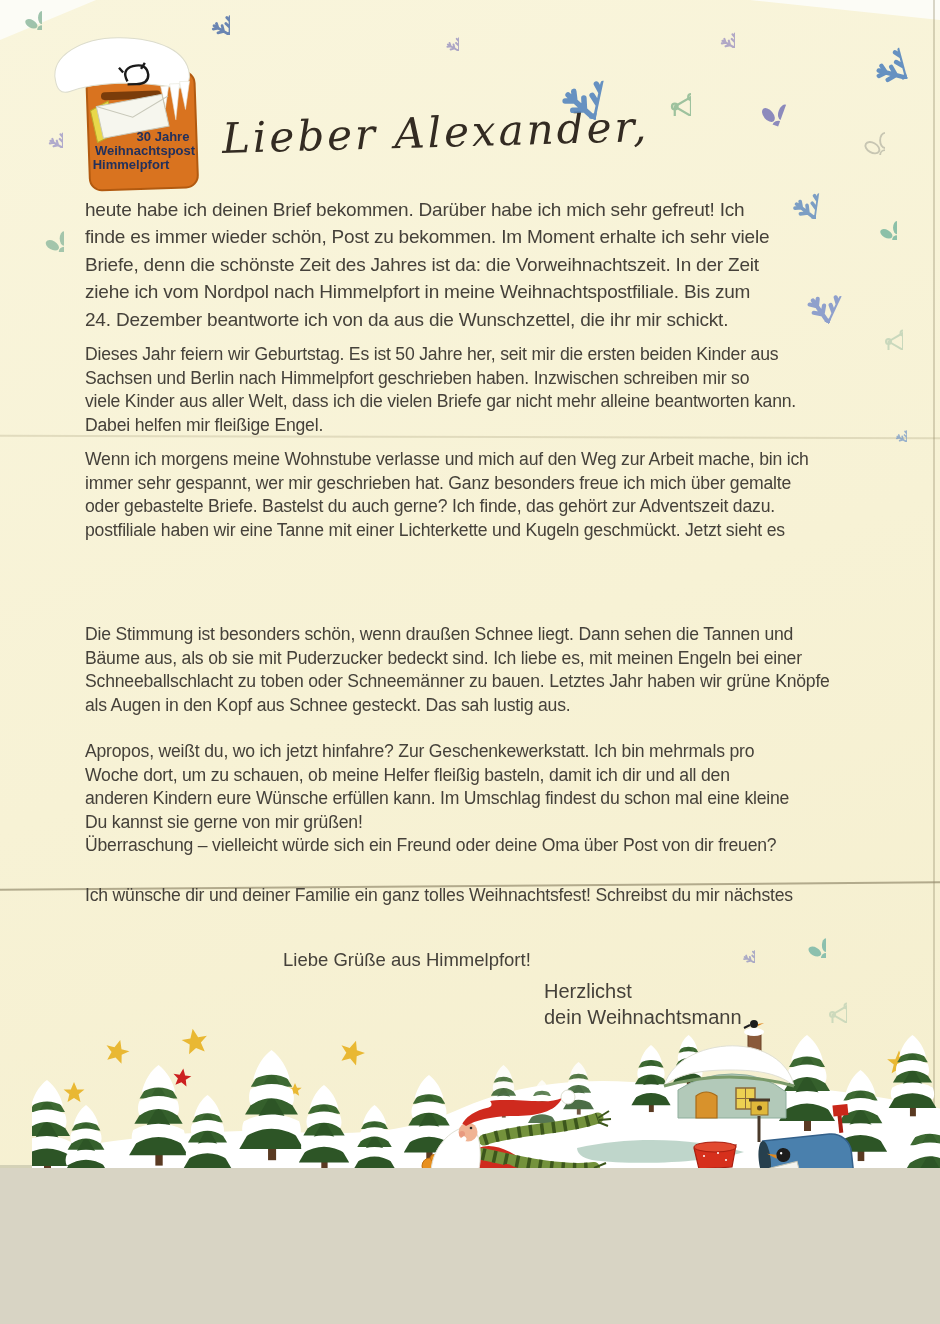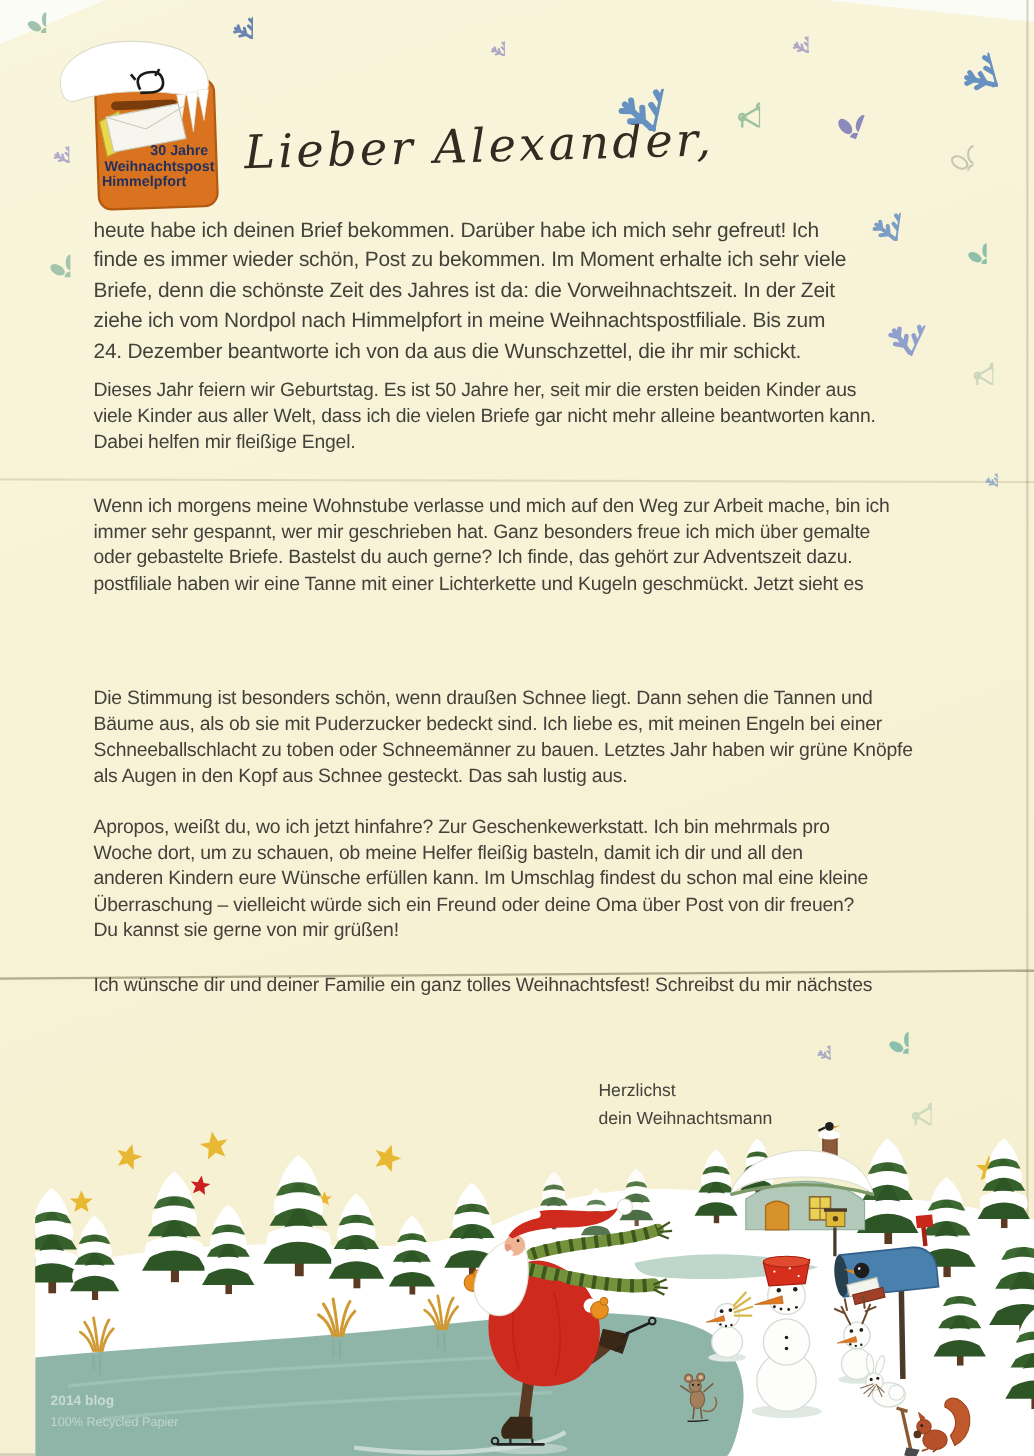--- a/index.html
+++ b/index.html
@@ -1,37 +1,37 @@
 <!DOCTYPE html>
 <html lang="de"><head>
 <meta charset="utf-8">
 <style>
   html,body{margin:0;padding:0;background:#d8d4c4;}
-  .page{position:relative;width:940px;height:1324px;overflow:hidden;
+  .page{position:relative;width:940px;height:1168px;overflow:hidden;
         background:linear-gradient(160deg,#f9f5dc 0%,#f7f2d5 55%,#f5efcf 100%);
         font-family:"Liberation Sans",sans-serif;}
   
   .wedge{position:absolute;background:#fcfcf6;}
   .wedge.tl{left:0;top:0;width:96px;height:40px;clip-path:polygon(0 0,100% 0,0 100%);}
   .wedge.tr{right:0;top:0;width:190px;height:20px;clip-path:polygon(0 0,100% 0,100% 100%);}
   .crease{position:absolute;left:-10px;width:960px;height:2px;background:rgba(140,128,90,.38);}
   .crease.c1{top:436px;transform:rotate(.15deg);opacity:.55;}
   .crease.c2{top:885px;transform:rotate(-.45deg);background:rgba(110,100,70,.5);}
   .scan-line-right{position:absolute;top:0;left:933px;width:2px;height:1324px;background:rgba(150,140,110,.35);}
   .bottom-edge{position:absolute;left:0;bottom:0;width:940px;height:3px;background:rgba(60,70,60,.18);}
   
   .para{position:absolute;left:85px;color:#45413a;}
   .line{white-space:nowrap;}
   .p1{top:196px;font-size:19px;}
   .p1 .line{line-height:27.4px;letter-spacing:-.2px;}
   .pn{font-size:17.6px;}
   .pn .line{line-height:23.5px;letter-spacing:-.2px;}
   .p2{top:343px;} .p3{top:448px;} .p4{top:623px;} .p5{top:740px;} .p6{top:884px;}
   .closing{position:absolute;left:283px;top:949px;font-size:18.5px;color:#45413a;white-space:nowrap;}
-  .signoff{position:absolute;left:544px;top:979px;font-size:16px;color:#45413a;}
+  .signoff{position:absolute;left:544px;top:979px;font-size:20px;color:#45413a;}
   .signoff div{line-height:25.5px;white-space:nowrap;}
   .greeting{position:absolute;left:222px;top:108px;font-family:"DejaVu Serif",serif;
             font-style:italic;font-size:42px;color:#332b22;transform:rotate(-1.6deg);
             letter-spacing:3px;white-space:nowrap;}
   
   .flake{position:absolute;pointer-events:none;}
   .logo-wrap{position:absolute;left:45px;top:25px;width:160px;height:172px;}
   .scene{position:absolute;left:0;top:1020px;width:940px;height:304px;padding-left:32px;}
   svg text.logo-line{font-family:"Liberation Sans",sans-serif;font-weight:bold;
         fill:#22305c;}
@@ -145,45 +145,47 @@
 
   <div class="para p1">
     <div class="line">heute habe ich deinen Brief bekommen. Darüber habe ich mich sehr gefreut! Ich</div>
     <div class="line">finde es immer wieder schön, Post zu bekommen. Im Moment erhalte ich sehr viele</div>
     <div class="line">Briefe, denn die schönste Zeit des Jahres ist da: die Vorweihnachtszeit. In der Zeit</div>
     <div class="line">ziehe ich vom Nordpol nach Himmelpfort in meine Weihnachtspostfiliale. Bis zum</div>
     <div class="line">24. Dezember beantworte ich von da aus die Wunschzettel, die ihr mir schickt.</div>
   </div>
   <div class="para pn p2">
     <div class="line">Dieses Jahr feiern wir Geburtstag. Es ist 50 Jahre her, seit mir die ersten beiden Kinder aus</div>
+    <div class="line">Sachsen und Berlin nach Himmelpfort geschrieben haben. Inzwischen schreiben mir so</div>
     <div class="line">viele Kinder aus aller Welt, dass ich die vielen Briefe gar nicht mehr alleine beantworten kann.</div>
     <div class="line">Dabei helfen mir fleißige Engel.</div>
   </div>
   <div class="para pn p3">
     <div class="line">Wenn ich morgens meine Wohnstube verlasse und mich auf den Weg zur Arbeit mache, bin ich</div>
     <div class="line">immer sehr gespannt, wer mir geschrieben hat. Ganz besonders freue ich mich über gemalte</div>
     <div class="line">oder gebastelte Briefe. Bastelst du auch gerne? Ich finde, das gehört zur Adventszeit dazu.</div>
     <div class="line">postfiliale haben wir eine Tanne mit einer Lichterkette und Kugeln geschmückt. Jetzt sieht es</div>
   </div>
   <div class="para pn p4">
     <div class="line">Die Stimmung ist besonders schön, wenn draußen Schnee liegt. Dann sehen die Tannen und</div>
     <div class="line">Bäume aus, als ob sie mit Puderzucker bedeckt sind. Ich liebe es, mit meinen Engeln bei einer</div>
     <div class="line">Schneeballschlacht zu toben oder Schneemänner zu bauen. Letztes Jahr haben wir grüne Knöpfe</div>
     <div class="line">als Augen in den Kopf aus Schnee gesteckt. Das sah lustig aus.</div>
   </div>
   <div class="para pn p5">
     <div class="line">Apropos, weißt du, wo ich jetzt hinfahre? Zur Geschenkewerkstatt. Ich bin mehrmals pro</div>
     <div class="line">Woche dort, um zu schauen, ob meine Helfer fleißig basteln, damit ich dir und all den</div>
     <div class="line">anderen Kindern eure Wünsche erfüllen kann. Im Umschlag findest du schon mal eine kleine</div>
+    <div class="line">Du kannst sie gerne von mir grüßen!</div>
     <div class="line">Überraschung – vielleicht würde sich ein Freund oder deine Oma über Post von dir freuen?</div>
-    <div class="line">Du kannst sie gerne von mir grüßen!</div>
   </div>
   <div class="para pn p6">
     <div class="line">Ich wünsche dir und deiner Familie ein ganz tolles Weihnachtsfest! Schreibst du mir nächstes</div>
   </div>
+  <div class="closing">Liebe Grüße aus Himmelpfort!</div>
   <div class="signoff">
     <div>Herzlichst</div>
     <div>dein Weihnachtsmann</div>
   </div>
 
   <svg class="flake" viewBox="-50 -50 100 100" style="left:-2px;top:-14px;width:44px;height:44px;color:#8fbaa0;opacity:.85">
       <use href="#flake-petal"></use>
     </svg>
   <svg class="flake" viewBox="-50 -50 100 100" style="left:184px;top:-11px;width:46px;height:46px;color:#5b79ae;opacity:.9">
       <use href="#flake-detailed"></use>

